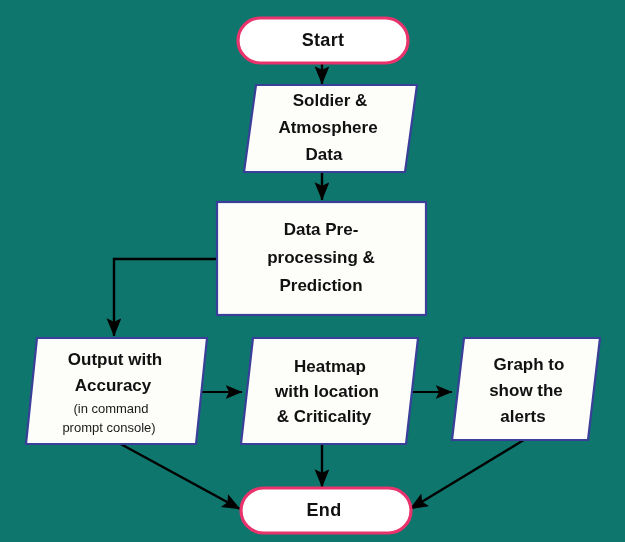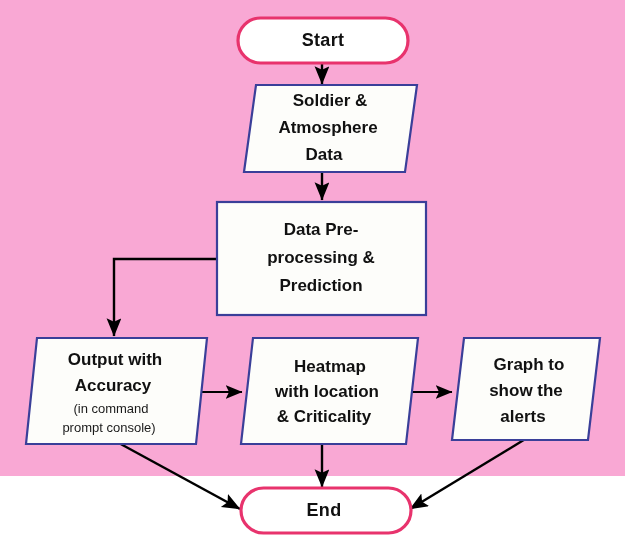--- a/index.html
+++ b/index.html
@@ -9,22 +9,22 @@
   }
   body {
     width: 625px;
     height: 542px;
     font-family: "Liberation Sans", sans-serif;
     overflow: hidden;
   }
   #flowchart-root {
     position: relative;
     width: 625px;
-    height: 476px;
-    background: #f9a8d4;
+    height: 542px;
+    background: #0f766e;
   }
   svg.diagram {
     display: block;
     width: 625px;
     height: 542px;
   }
   .shape-terminal {
     stroke: #e8336d;
     stroke-width: 3.2;
     fill: #ffffff;

